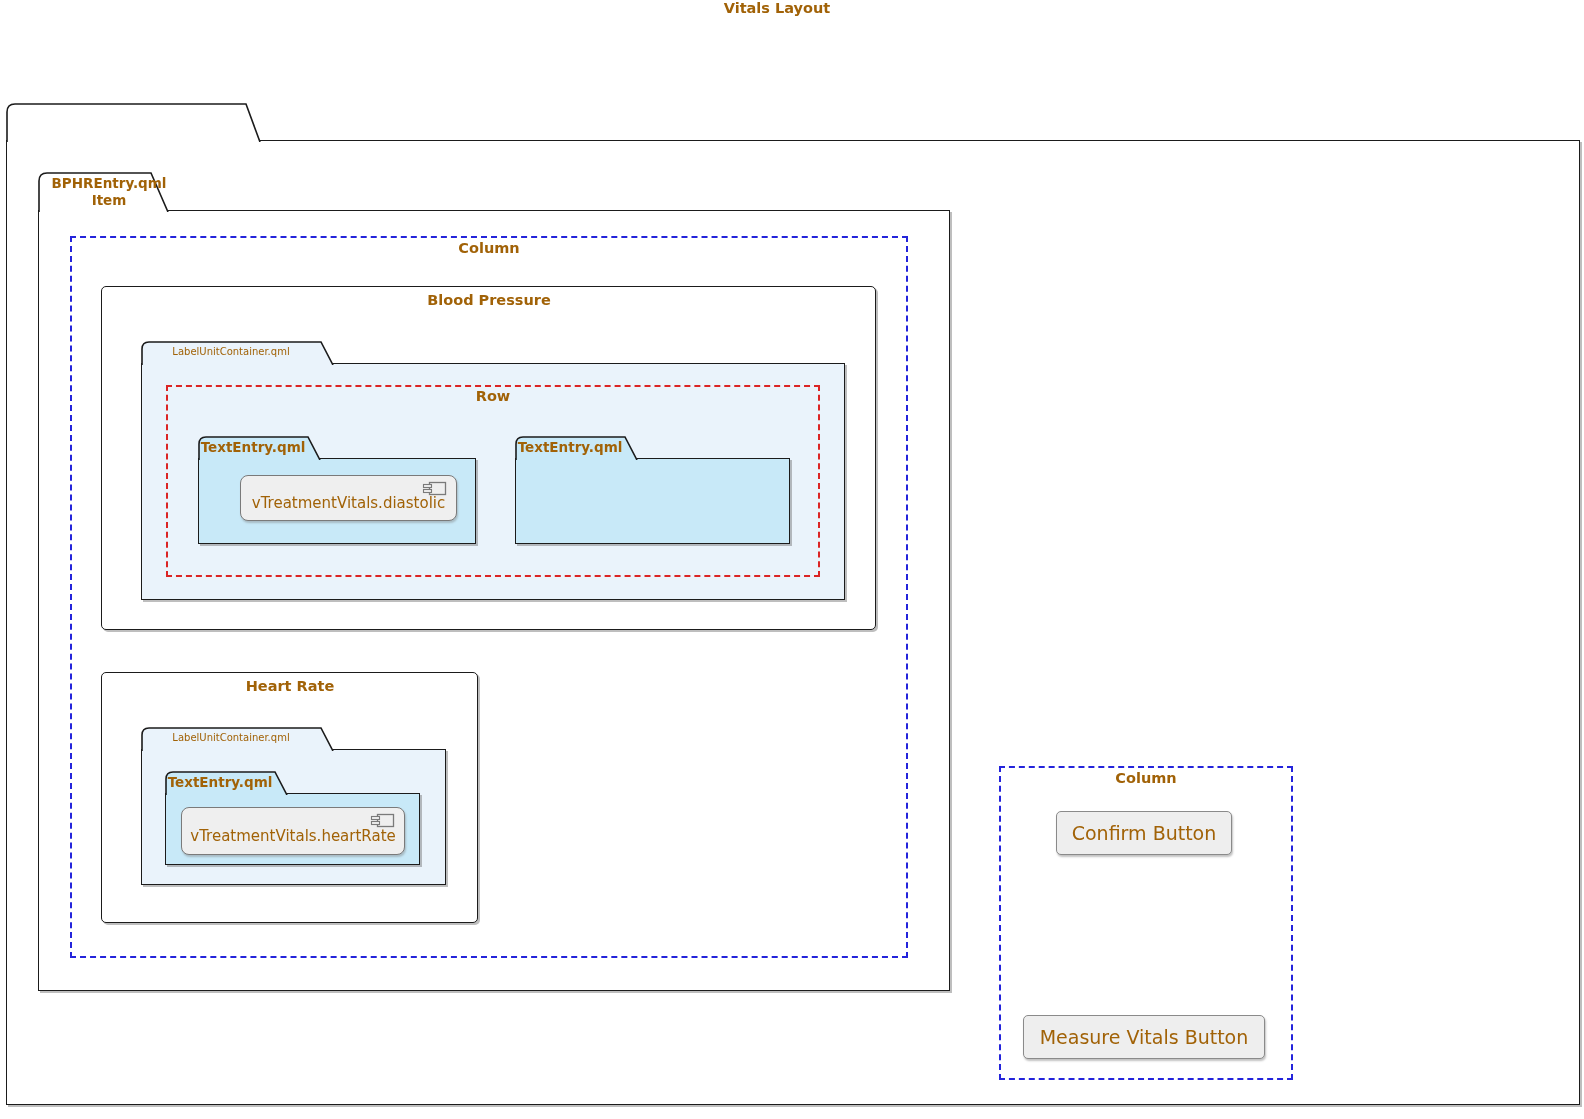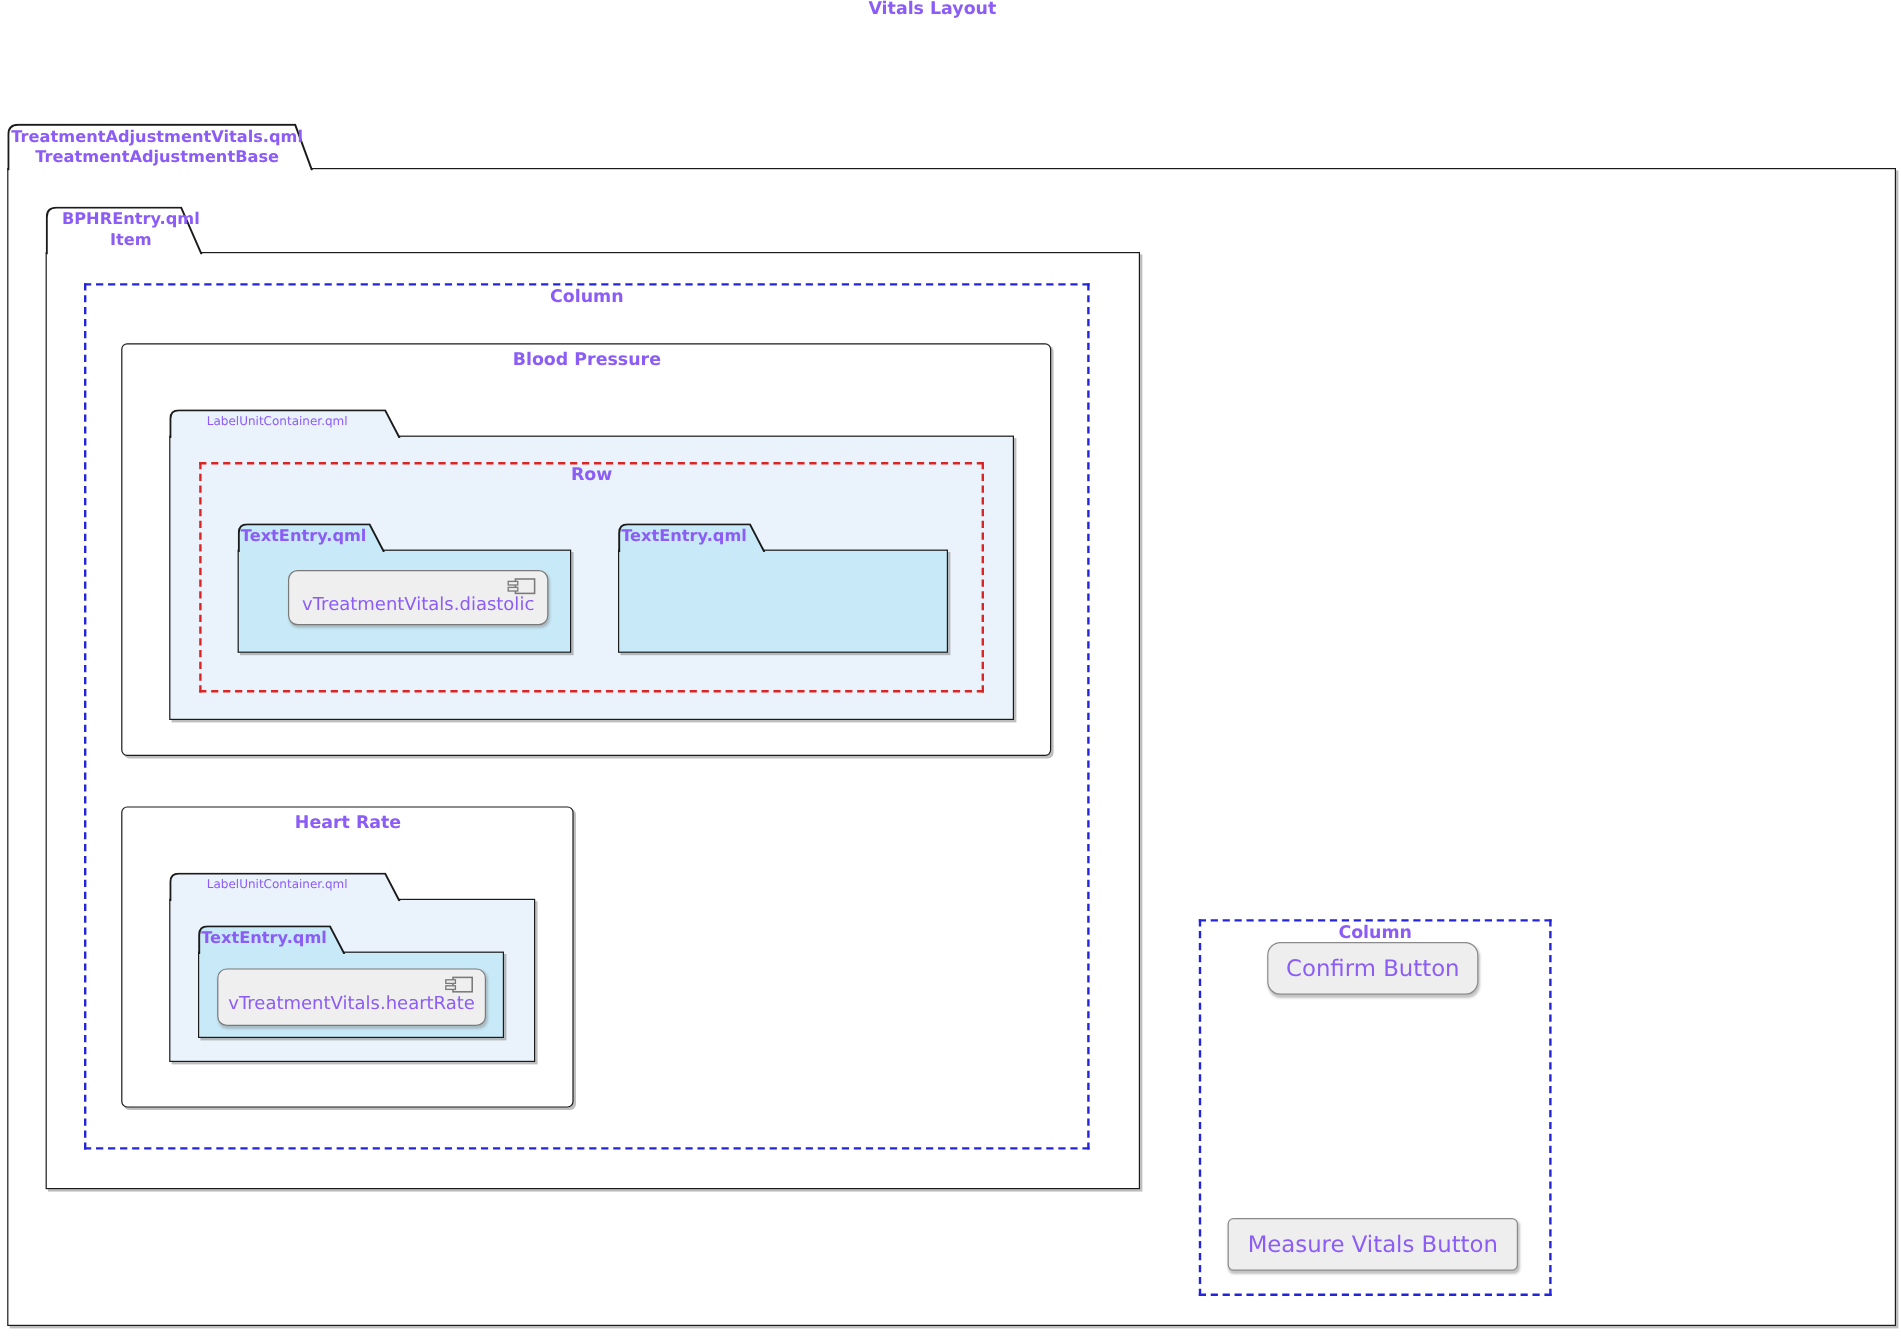--- a/index.html
+++ b/index.html
@@ -1,18 +1,18 @@
 <!DOCTYPE html>
 <html><head>
 <meta charset="utf-8">
 <style>
   html,body { margin:0; padding:0; background:#ffffff; }
   .canvas {
     position:relative; width:1584px; height:1119px; background:#ffffff;
-    font-family:"DejaVu Sans","Liberation Sans",sans-serif; color:#8b5cf6;
+    font-family:"DejaVu Sans","Liberation Sans",sans-serif; color:#a16207;
     overflow:hidden;
   }
   .abs { position:absolute; }
 
   .diagram-title {
     left:0; top:9; width:1554px; text-align:center;
     font-size:14.5px; font-weight:bold;
   }
 
   
@@ -78,24 +78,20 @@
 <div class="canvas">
 
   <div class="abs diagram-title">Vitals Layout</div>
 
   <div class="abs pkg-body" style="left:6px; top:140px; width:1572px; height:963px;"></div>
 
   <div class="abs tab" style="left:6px; top:103px; width:266px; height:39px;">
     <svg width="266" height="39">
       <path d="M 1,39 L 1,9 Q 1,1 9,1 L 240,1 L 254,39" fill="#ffffff" stroke="#1b1b1b" stroke-width="1.6"></path>
     </svg>
-    <div class="tab-text" style="width:250px;">
-      <div>TreatmentAdjustmentVitals.qml</div>
-      <div>TreatmentAdjustmentBase</div>
-    </div>
   </div>
 
   <div class="abs pkg-body" style="left:38px; top:210px; width:910px; height:779px;"></div>
 
   <div class="abs tab" style="left:38px; top:172px; width:132px; height:40px;">
     <svg width="132" height="40">
       <path d="M 1,40 L 1,9 Q 1,1 9,1 L 113,1 L 130,40" fill="#ffffff" stroke="#1b1b1b" stroke-width="1.6"></path>
     </svg>
     <div class="tab-text" style="width:118px;padding-left:12px;">
       <div>BPHREntry.qml</div>
@@ -171,20 +167,20 @@
         <rect x="1.5" y="3.5" width="8" height="3" fill="#EFEFEF" stroke="#7a7a7a" stroke-width="1.1"></rect>
         <rect x="1.5" y="8.5" width="8" height="3" fill="#EFEFEF" stroke="#7a7a7a" stroke-width="1.1"></rect>
       </svg>
     </span>
     <span>vTreatmentVitals.heartRate</span>
   </div>
 
   <div class="abs dashed-blue" style="left:999px; top:766px; width:290px; height:310px;"></div>
   <div class="abs dashed-label" style="left:999px; top:770px; width:294px;">Column</div>
 
-  <div class="abs btn-shape" style="left:1056px; top:785px; width:174px; height:42px;border-radius:11px;">
+  <div class="abs btn-shape" style="left:1056px; top:811px; width:174px; height:42px;">
     <span>Confirm Button</span>
   </div>
   <div class="abs btn-shape" style="left:1023px; top:1015px; width:240px; height:42px;">
     <span>Measure Vitals Button</span>
   </div>
 
 </div>
 
 </body></html>

